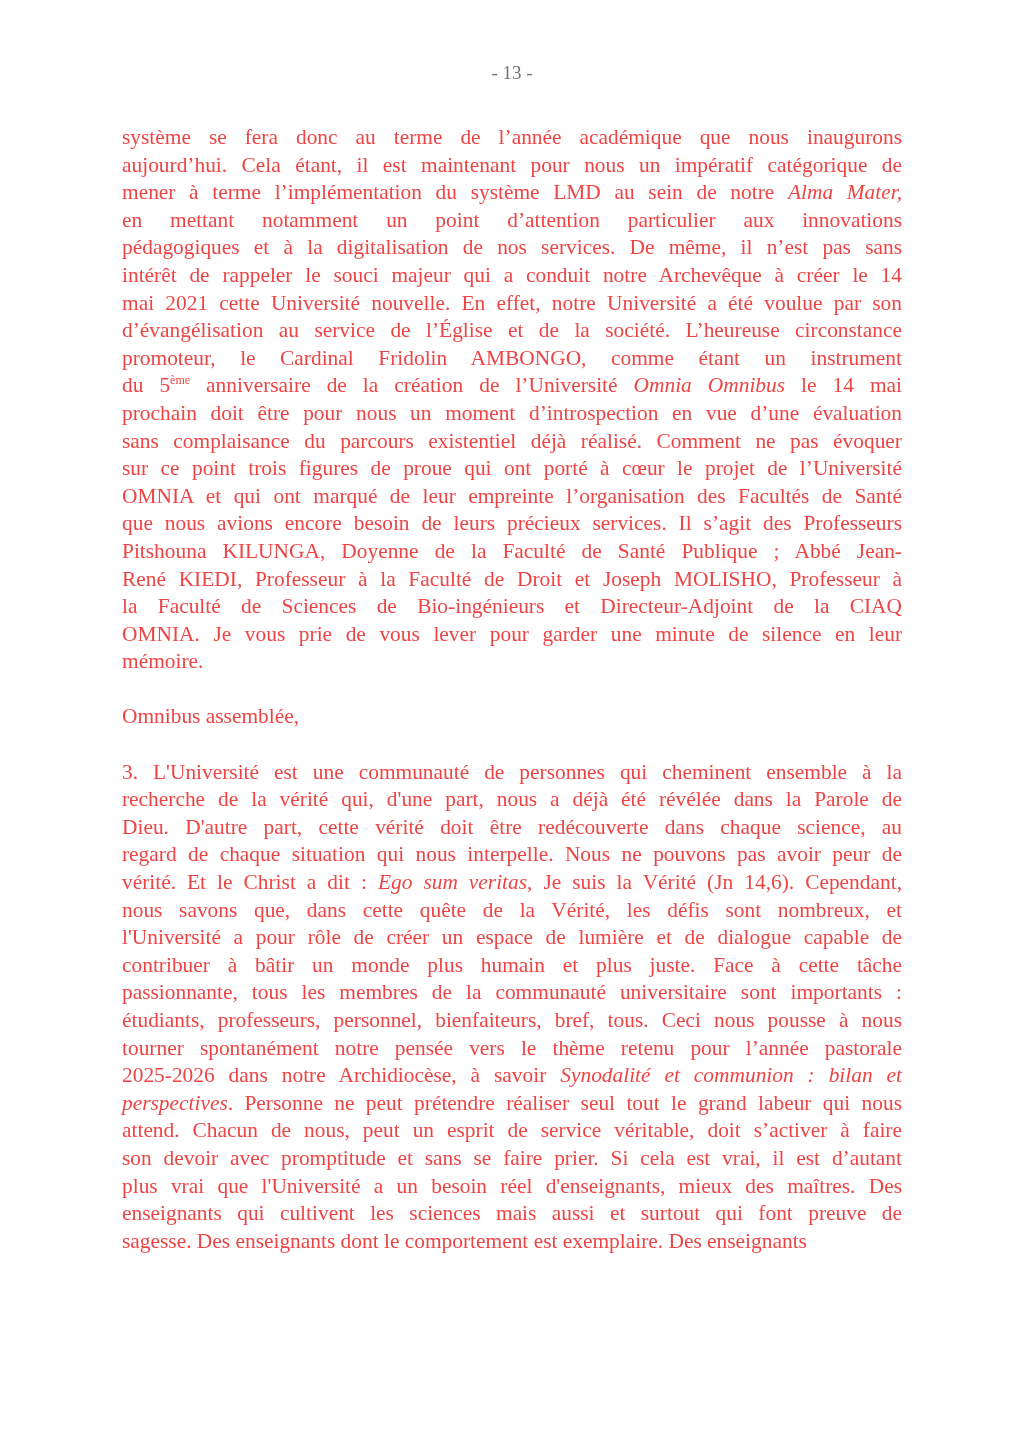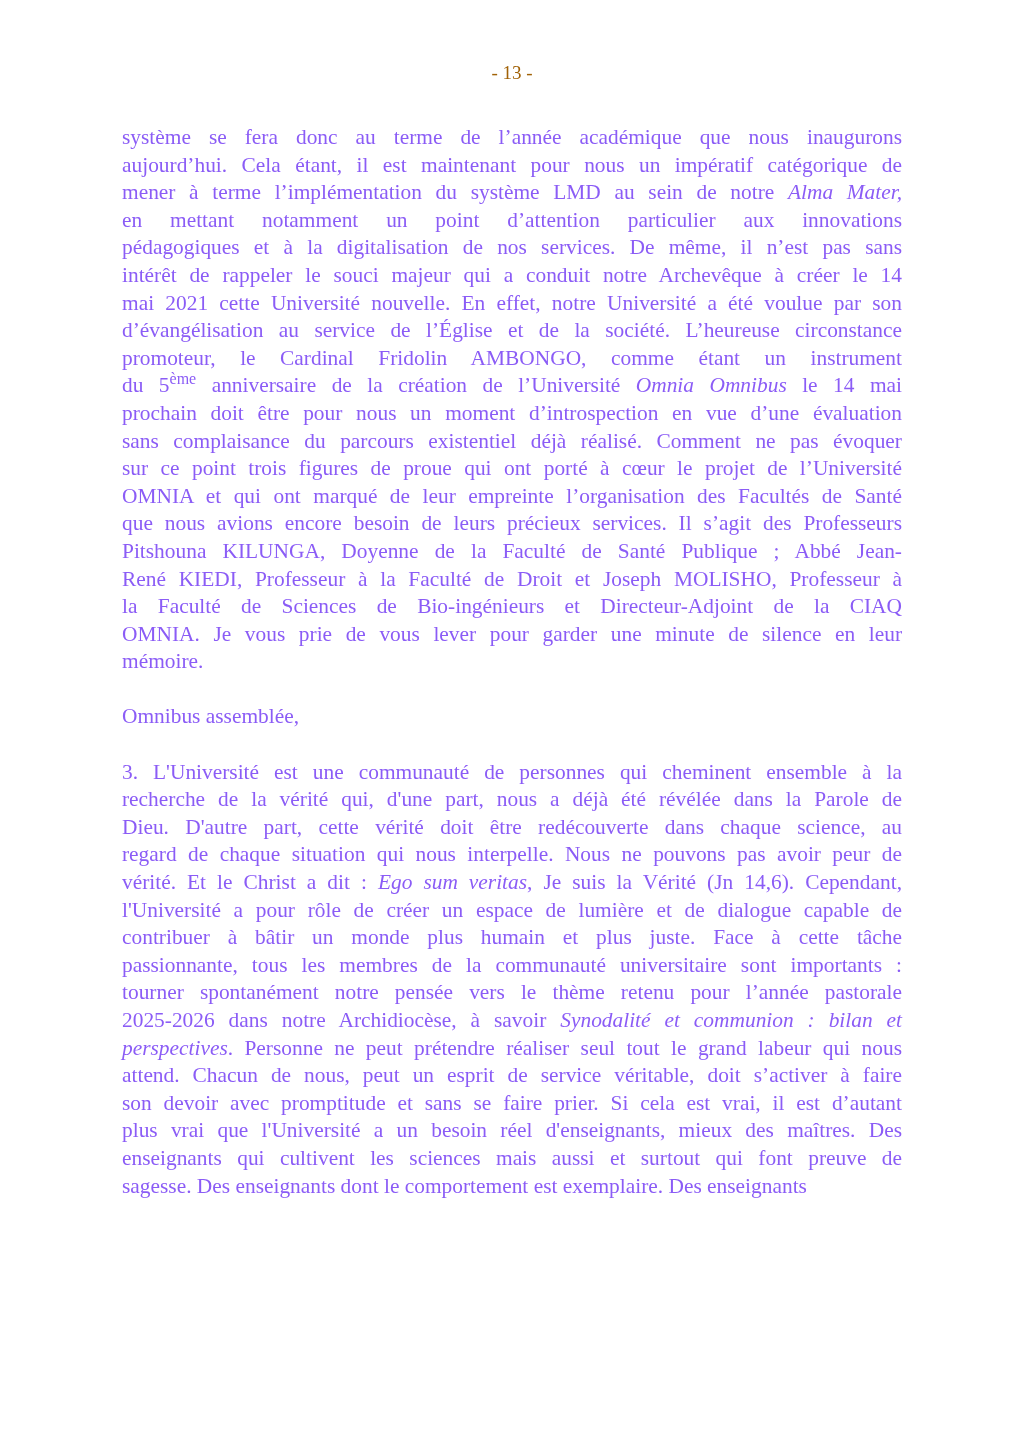--- a/index.html
+++ b/index.html
@@ -1,34 +1,34 @@
 <!DOCTYPE html>
 <html><head>
 <meta charset="utf-8">
 <style>
   html, body { margin: 0; padding: 0; background: #ffffff; }
   body { width: 1024px; height: 1448px; position: relative; overflow: hidden; }
   .page { position: absolute; left: 0; top: 0; width: 1024px; height: 1448px; background: #fff; }
   .page-number {
     position: absolute; top: 62px; left: 0; width: 1024px; text-align: center;
-    font-family: "Liberation Serif", serif; font-size: 19px; color: #a16207;
+    font-family: "Liberation Serif", serif; font-size: 19px; color: #737373;
   }
   .body-text {
     position: absolute; left: 122px; top: 124px; width: 780px;
-    font-family: "Liberation Serif", serif; font-size: 21.4px; color: #8b5cf6;
+    font-family: "Liberation Serif", serif; font-size: 21.4px; color: #ef4444;
     line-height: 27.6px;
   }
   .line {
     display: block; text-align: justify; text-align-last: justify;
     white-space: nowrap; height: 27.6px; overflow: visible;
   }
   .line.last { text-align-last: left; }
   .para-gap { height: 27.6px; }
   .line span.i { font-style: italic; }
-  sup { font-size: 16px; line-height: 0; vertical-align: 8px; }
+  sup { font-size: 12px; line-height: 0; vertical-align: 8px; }
 </style>
 </head>
 <body>
 
 <div class="page">
   <div class="page-number">- 13 -</div>
   <div class="body-text" id="body-text">
       <div class="paragraph">
         <div class="line"><span>système se fera donc au terme de l’année académique que nous inaugurons</span></div>
         <div class="line"><span>aujourd’hui. Cela étant, il est maintenant pour nous un impératif catégorique de</span></div>
@@ -55,23 +55,25 @@
       <div class="paragraph">
         <div class="line last"><span>Omnibus assemblée,</span></div>
       </div>
       <div class="para-gap"></div>
       <div class="paragraph">
         <div class="line"><span>3. L'Université est une communauté de personnes qui cheminent ensemble à la</span></div>
         <div class="line"><span>recherche de la vérité qui, d'une part, nous a déjà été révélée dans la Parole de</span></div>
         <div class="line"><span>Dieu. D'autre part, cette vérité doit être redécouverte dans chaque science, au</span></div>
         <div class="line"><span>regard de chaque situation qui nous interpelle. Nous ne pouvons pas avoir peur de</span></div>
         <div class="line"><span>vérité. Et le Christ a dit : </span><span class="i">Ego sum veritas</span><span>, Je suis la Vérité (Jn 14,6). Cependant,</span></div>
+        <div class="line"><span>nous savons que, dans cette quête de la Vérité, les défis sont nombreux, et</span></div>
         <div class="line"><span>l'Université a pour rôle de créer un espace de lumière et de dialogue capable de</span></div>
         <div class="line"><span>contribuer à bâtir un monde plus humain et plus juste. Face à cette tâche</span></div>
         <div class="line"><span>passionnante, tous les membres de la communauté universitaire sont importants :</span></div>
+        <div class="line"><span>étudiants, professeurs, personnel, bienfaiteurs, bref, tous. Ceci nous pousse à nous</span></div>
         <div class="line"><span>tourner spontanément notre pensée vers le thème retenu pour l’année pastorale</span></div>
         <div class="line"><span>2025-2026 dans notre Archidiocèse, à savoir </span><span class="i">Synodalité et communion : bilan et</span></div>
         <div class="line"><span class="i">perspectives</span><span>. Personne ne peut prétendre réaliser seul tout le grand labeur qui nous</span></div>
         <div class="line"><span>attend. Chacun de nous, peut un esprit de service véritable, doit s’activer à faire</span></div>
         <div class="line"><span>son devoir avec promptitude et sans se faire prier. Si cela est vrai, il est d’autant</span></div>
         <div class="line"><span>plus vrai que l'Université a un besoin réel d'enseignants, mieux des maîtres. Des</span></div>
         <div class="line"><span>enseignants qui cultivent les sciences mais aussi et surtout qui font preuve de</span></div>
         <div class="line last"><span>sagesse. Des enseignants dont le comportement est exemplaire. Des enseignants</span></div>
       </div>
     </div>

